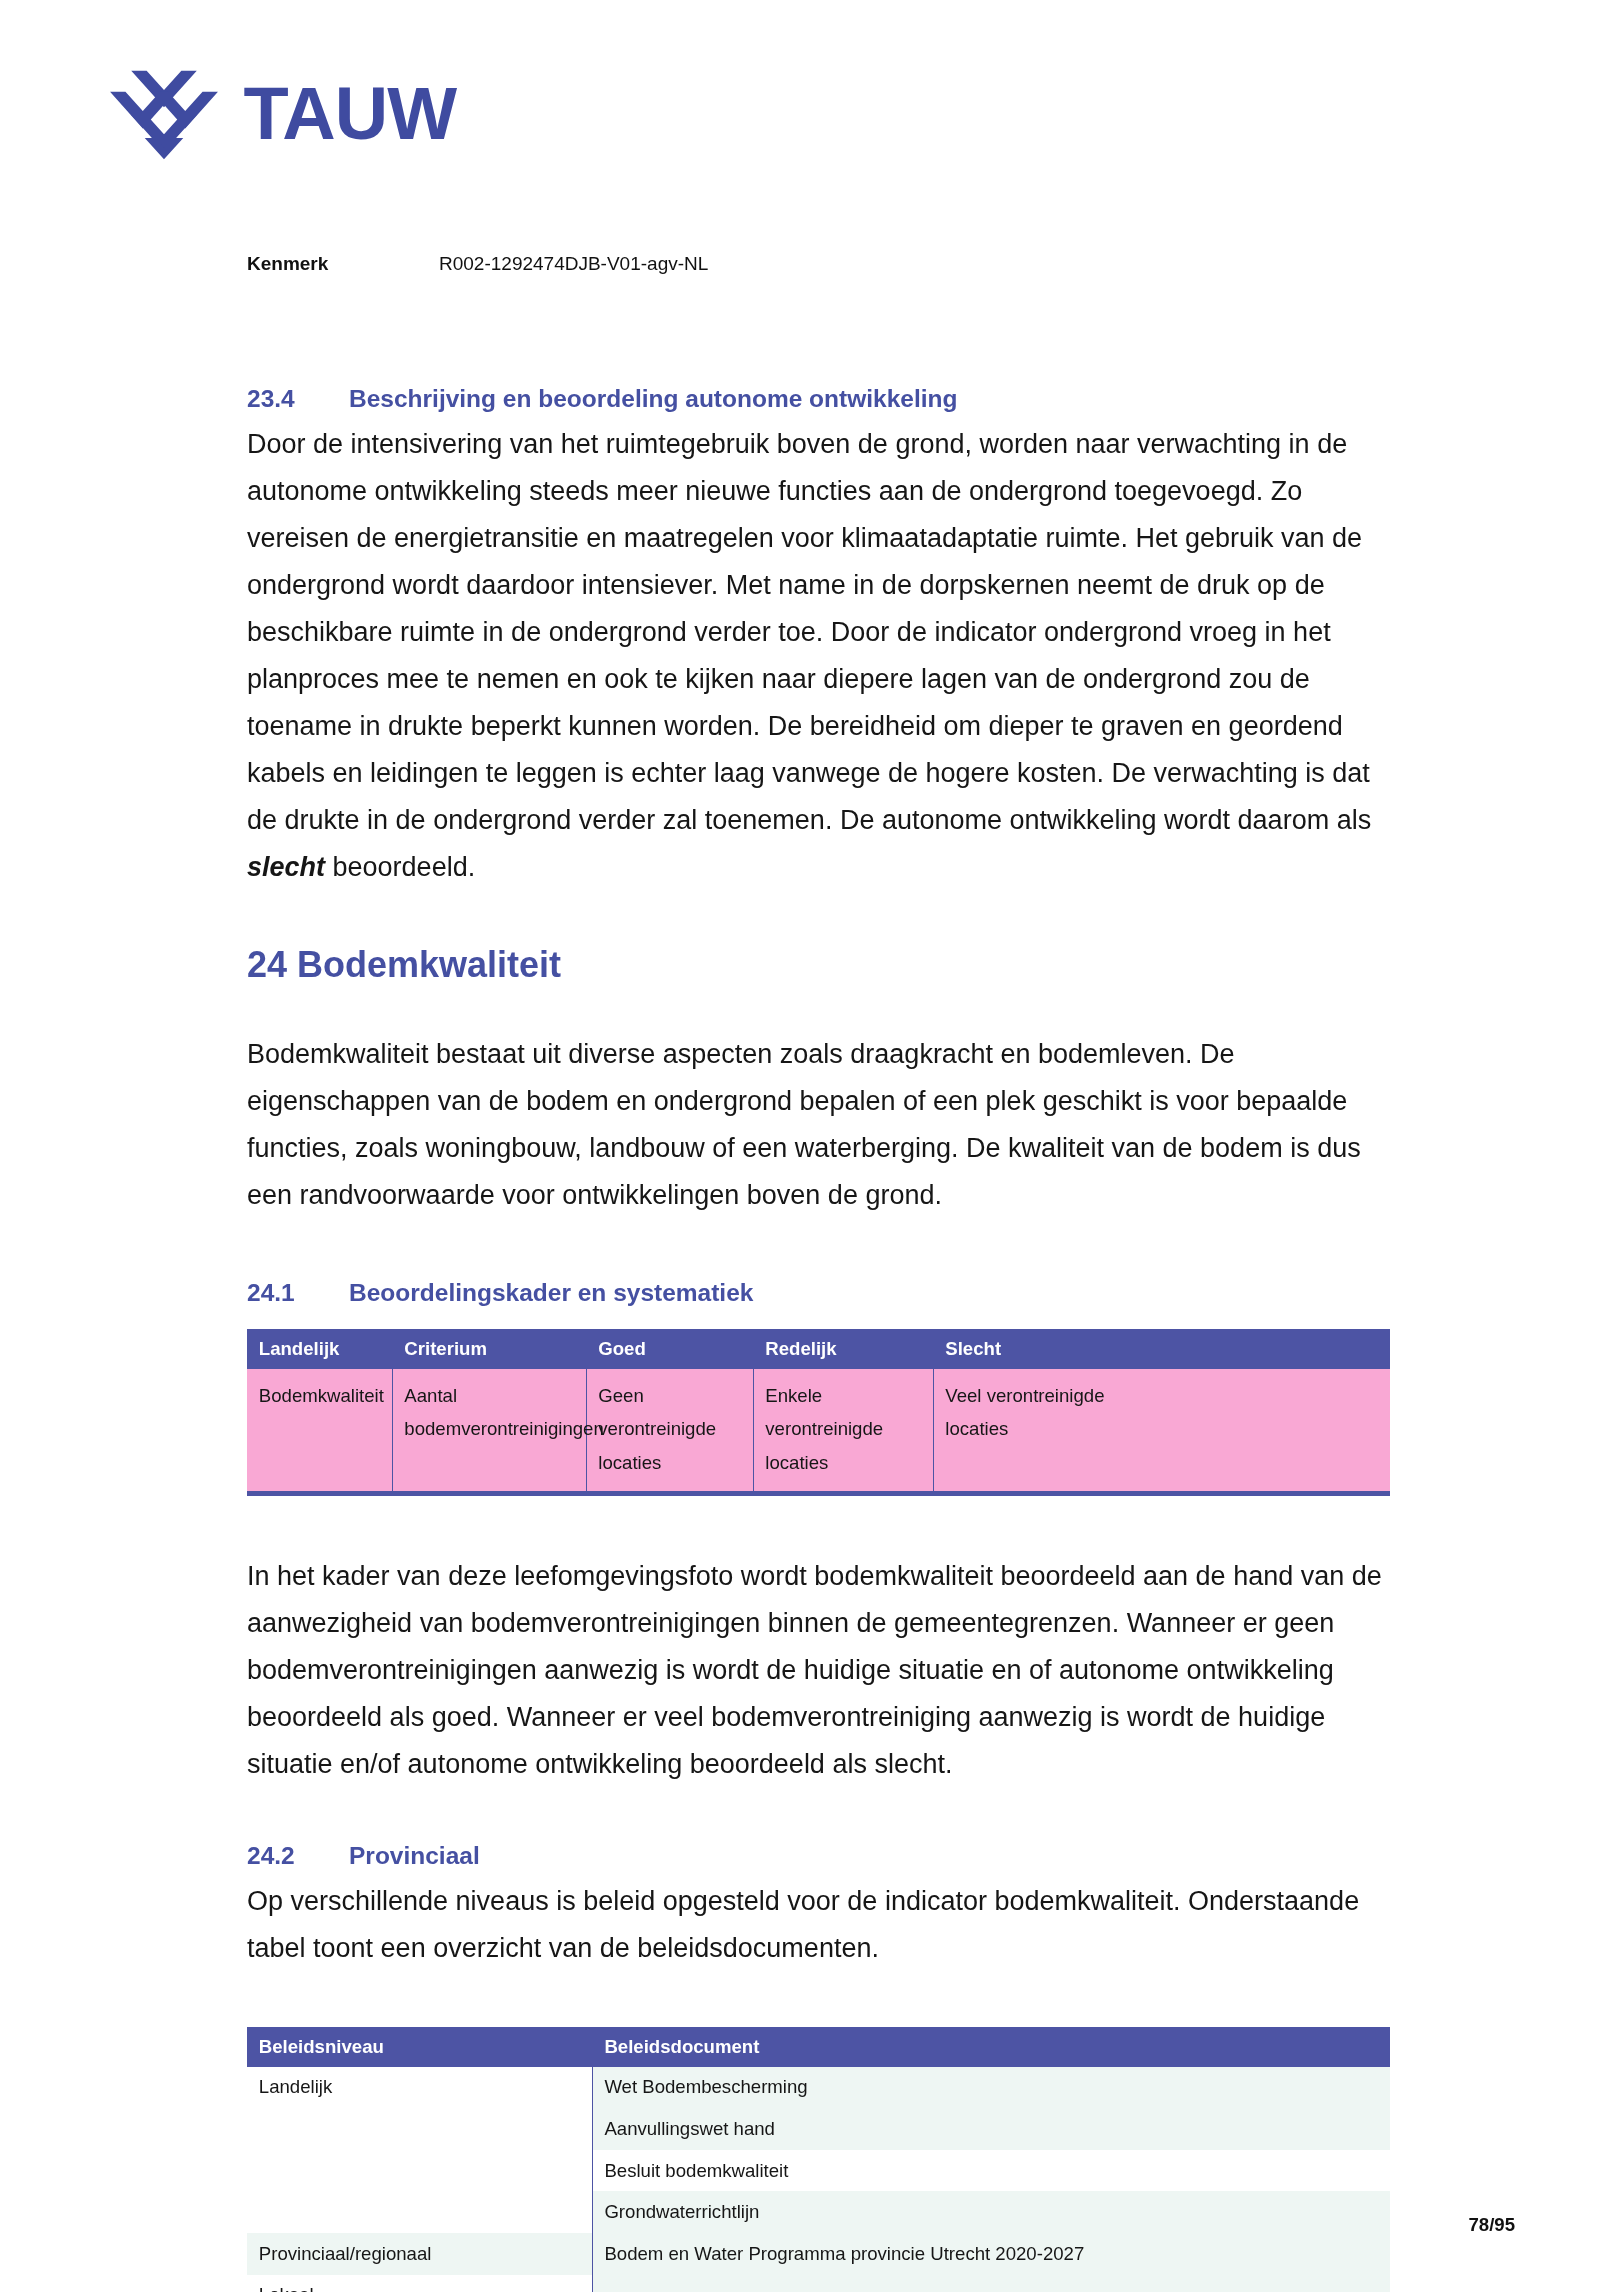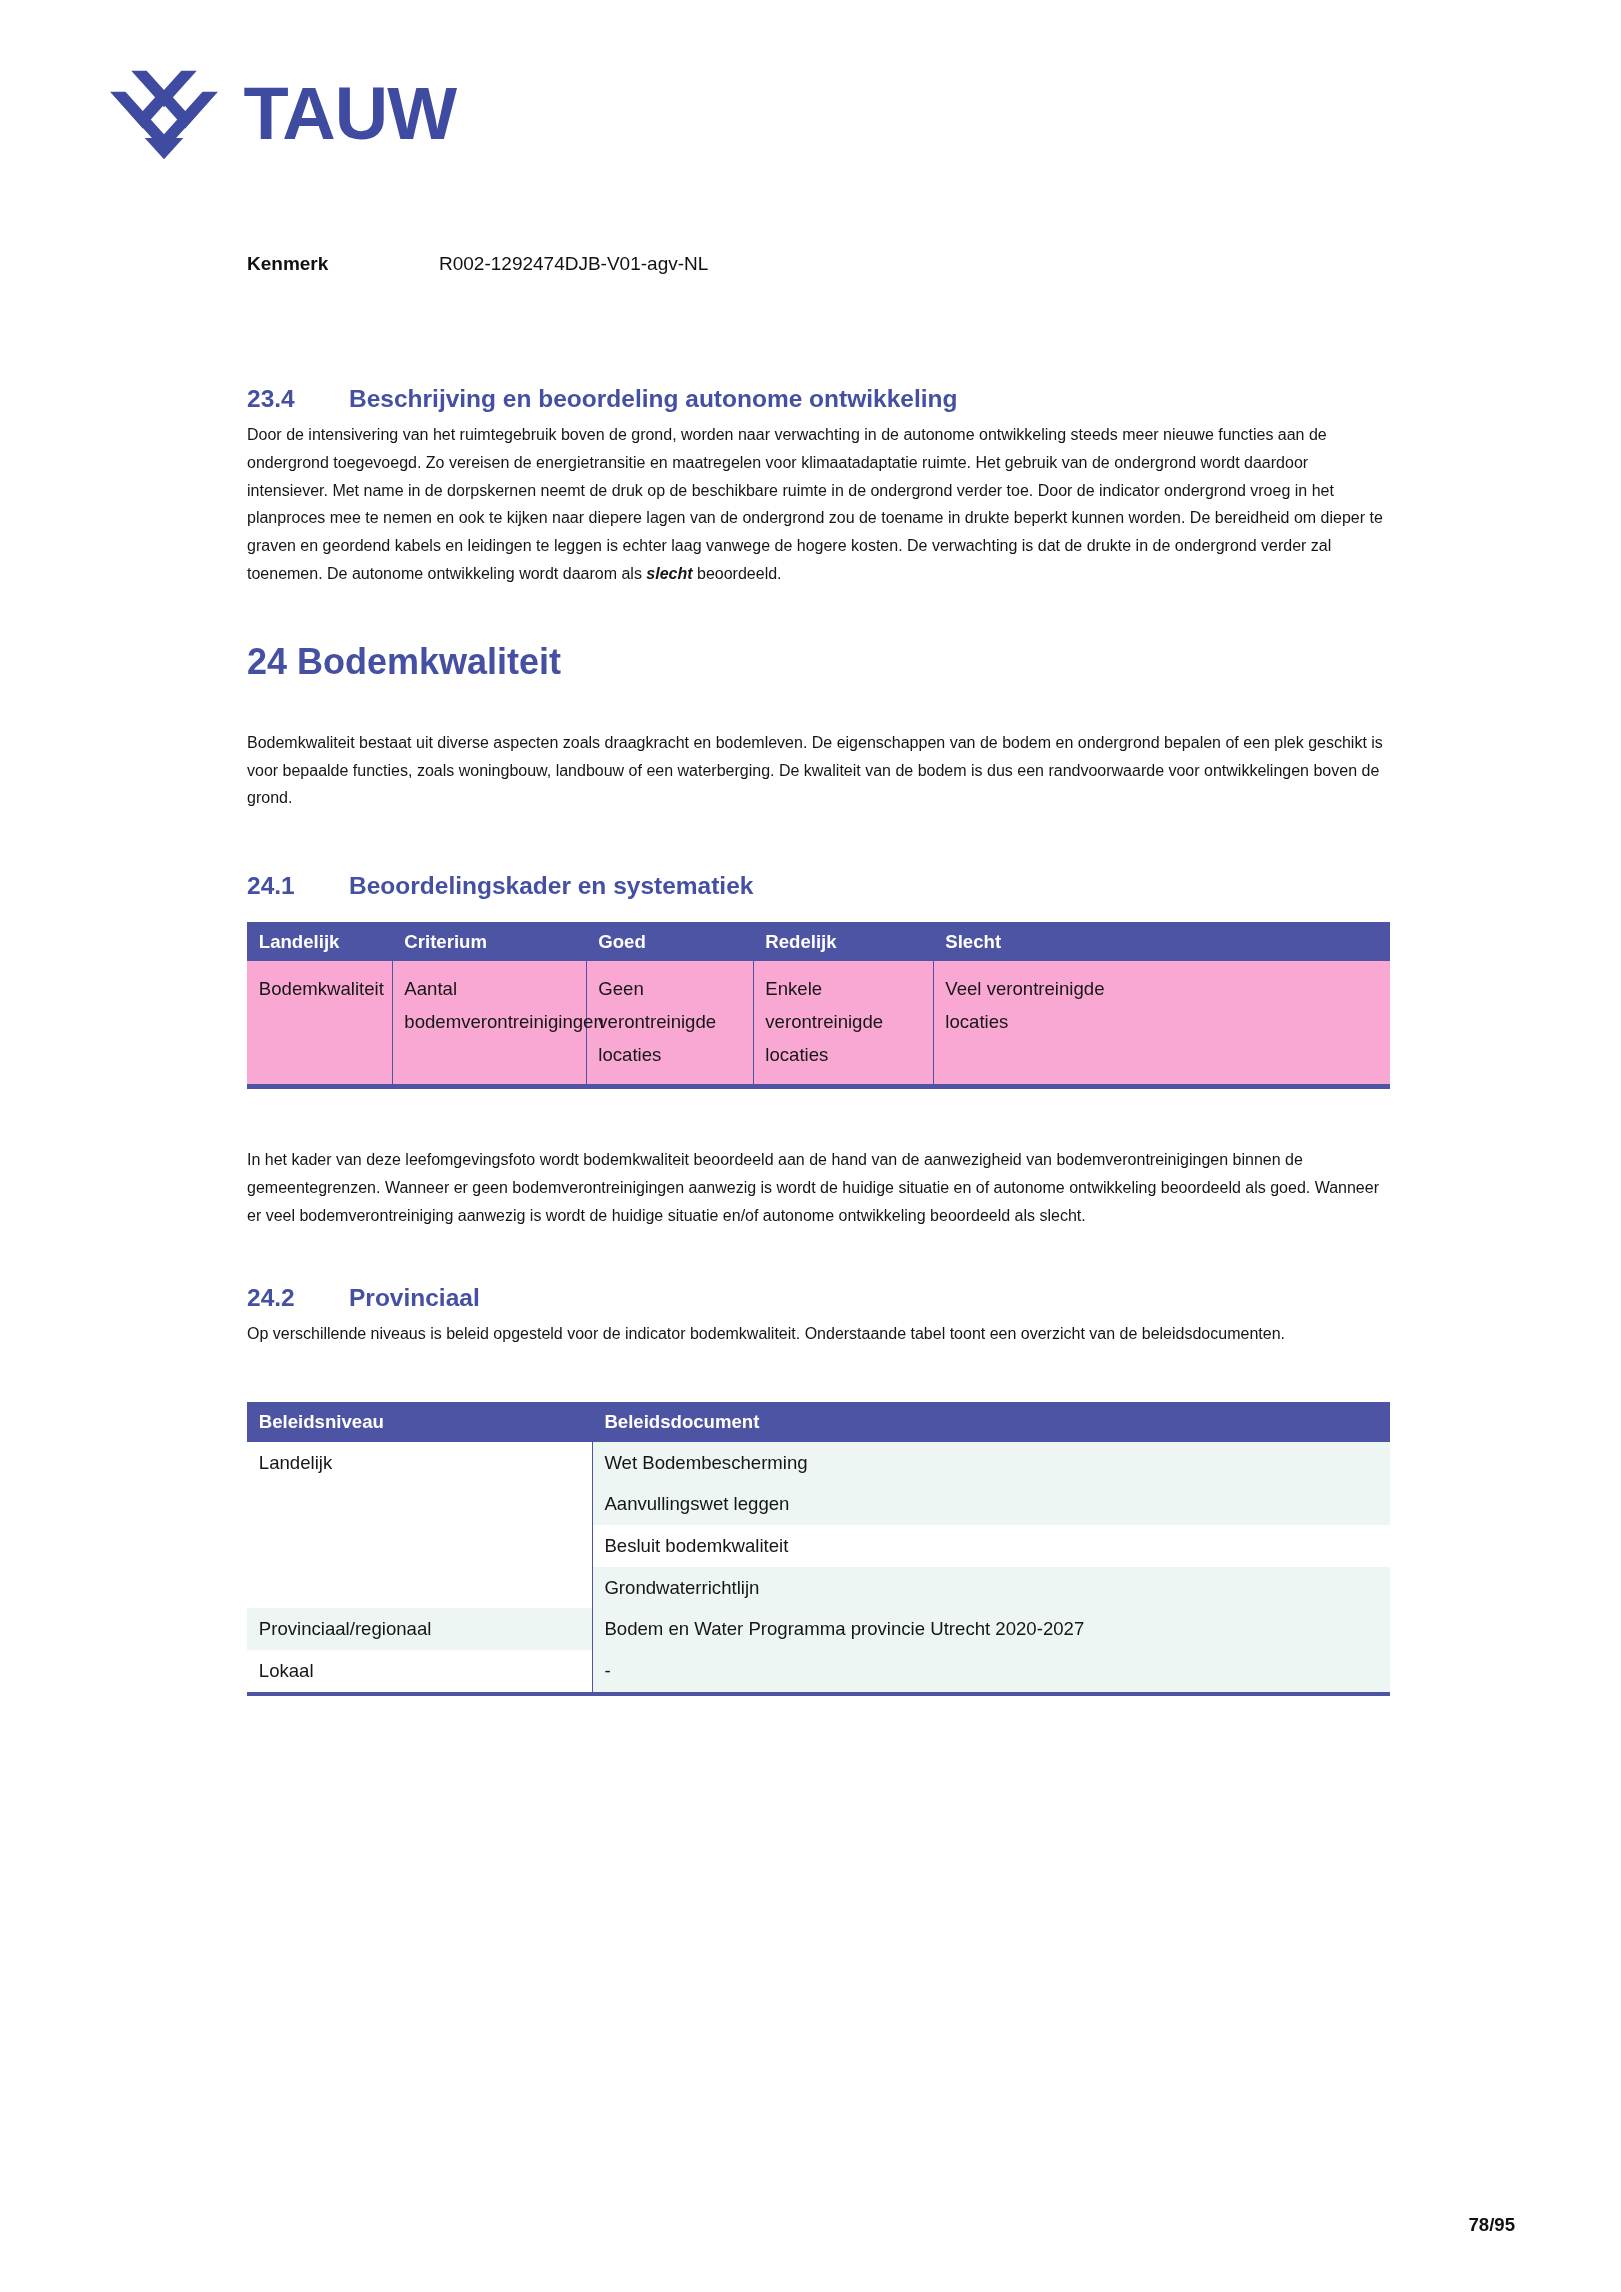--- a/index.html
+++ b/index.html
@@ -76,21 +76,21 @@
 
   h1.chapter-heading {
     font-size: 36px;
     font-weight: bold;
     color: #4550a2;
     margin: 0;
     line-height: 1.3;
   }
 
   p.body-text {
-    font-size: 16px;
+    font-size: 27px;
     line-height: 1.74;
     margin: 0;
     color: #161616;
     text-align: left;
   }
   p.body-text b i, p.body-text .bi {
     font-weight: bold;
     font-style: italic;
   }
 
@@ -296,21 +296,21 @@
           <th>Beleidsdocument</th>
         </tr>
       </thead>
       <tbody>
         <tr>
           <td class="level-cell">Landelijk</td>
           <td class="doc-cell">Wet Bodembescherming</td>
         </tr>
         <tr>
           <td class="level-cell"></td>
-          <td class="doc-cell">Aanvullingswet leggen</td>
+          <td class="doc-cell">Aanvullingswet hand</td>
         </tr>
         <tr class="alt">
           <td class="level-cell"></td>
           <td class="doc-cell">Besluit bodemkwaliteit</td>
         </tr>
         <tr>
           <td class="level-cell"></td>
           <td class="doc-cell">Grondwaterrichtlijn</td>
         </tr>
         <tr class="shade-level">

